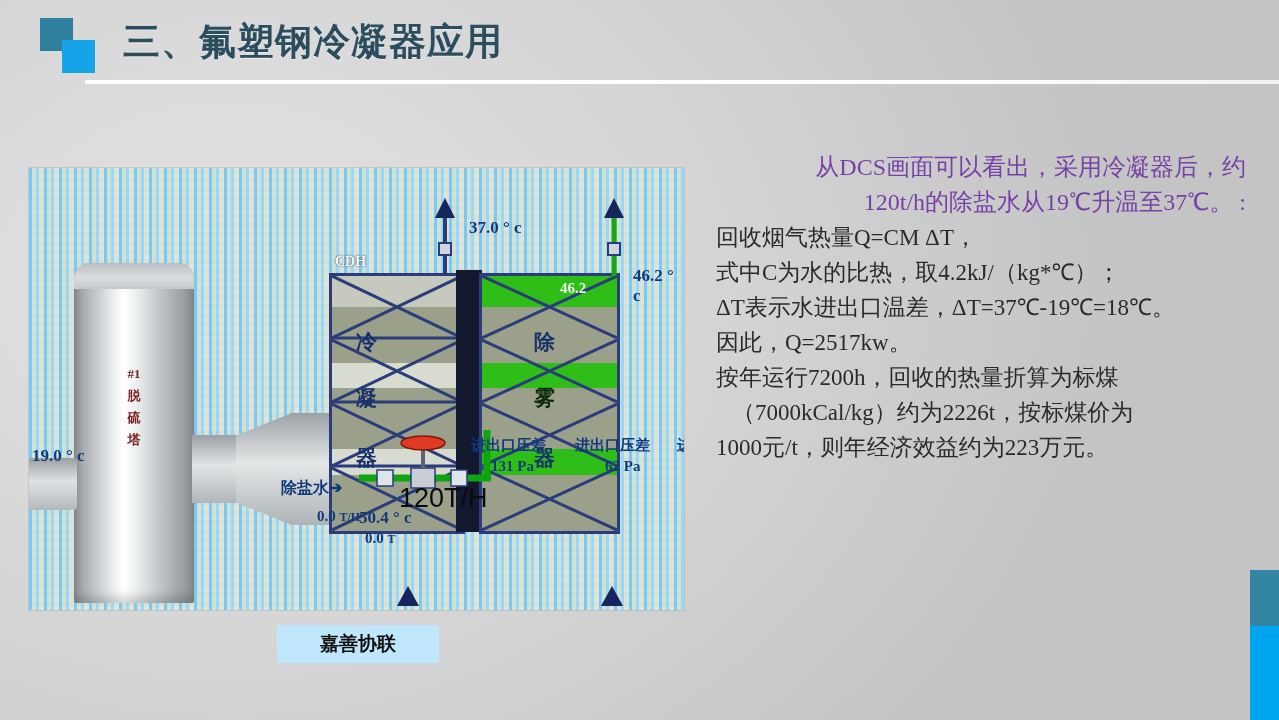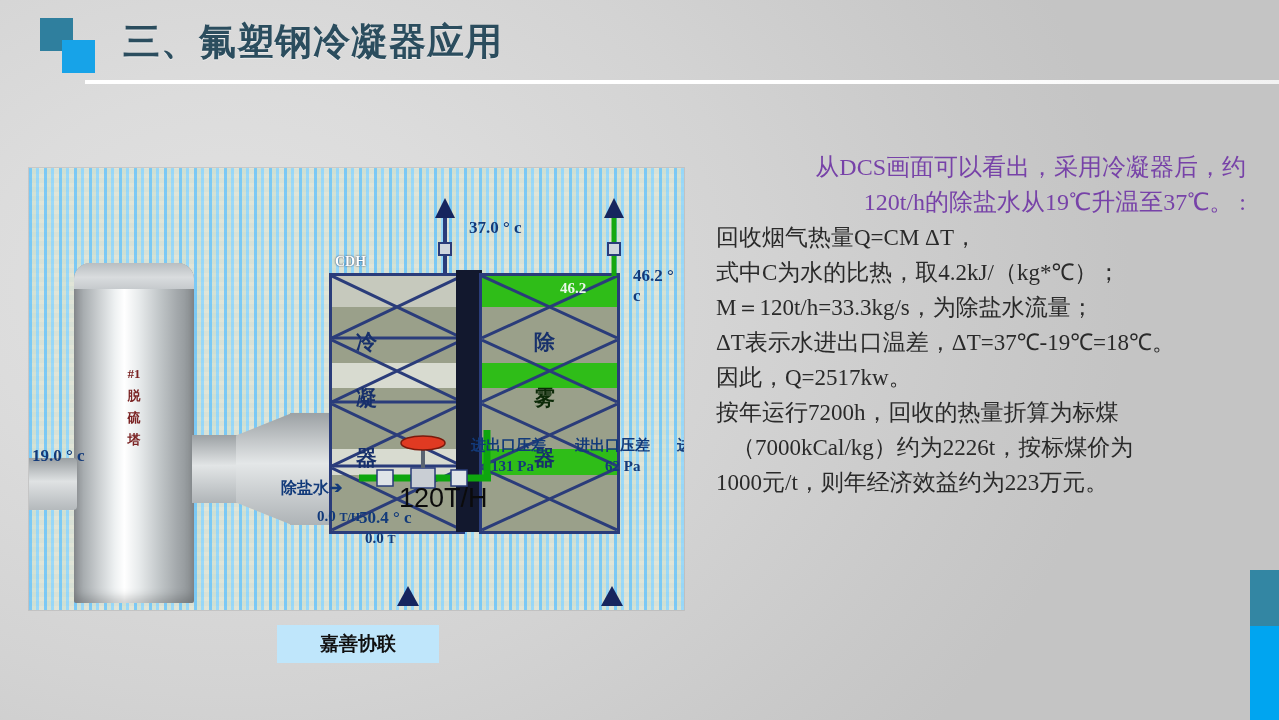--- a/index.html
+++ b/index.html
@@ -257,21 +257,20 @@
     </svg>
   </div>
 
   <div id="cap">嘉善协联</div>
 
   <div id="textcol">
     <div class="ln purple">从DCS画面可以看出，采用冷凝器后，约</div>
     <div class="ln purple">120t/h的除盐水从19℃升温至37℃。  :</div>
     <div class="ln">回收烟气热量Q=CM ΔT，</div>
     <div class="ln">式中C为水的比热，取4.2kJ/（kg*℃）；</div>
-    <div class="ln">M＝120t/h=33.3kg/s，为除盐水流量；</div>
     <div class="ln">ΔT表示水进出口温差，ΔT=37℃-19℃=18℃。</div>
     <div class="ln">因此，Q=2517kw。</div>
     <div class="ln">按年运行7200h，回收的热量折算为标煤</div>
     <div class="ln indent">（7000kCal/kg）约为2226t，按标煤价为</div>
     <div class="ln">1000元/t，则年经济效益约为223万元。</div>
   </div>
 
 </div>
 
 </body></html>

